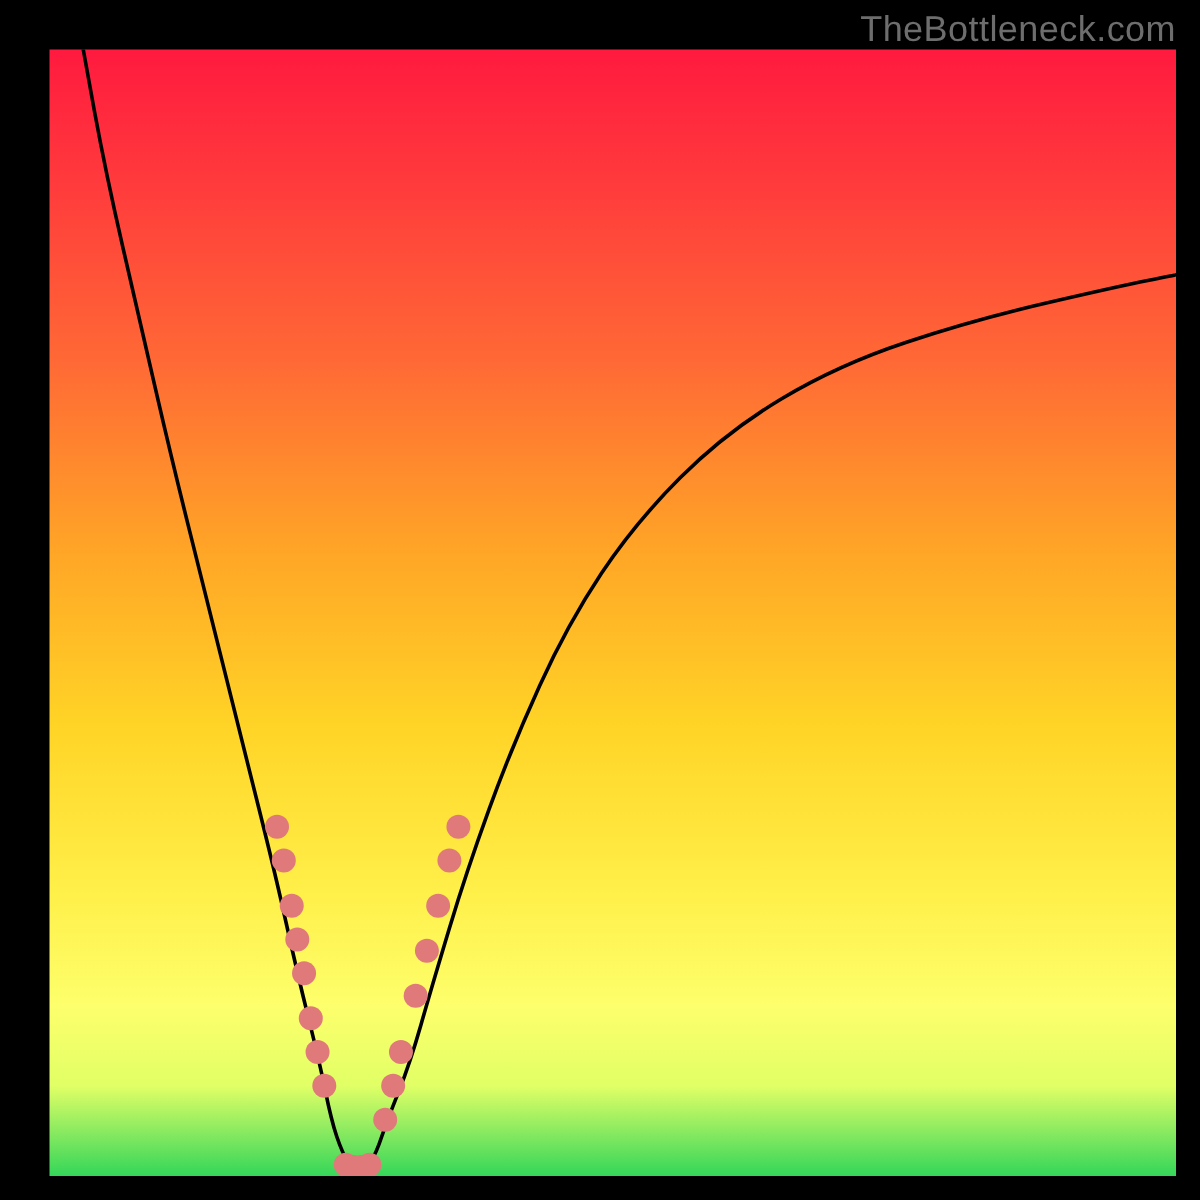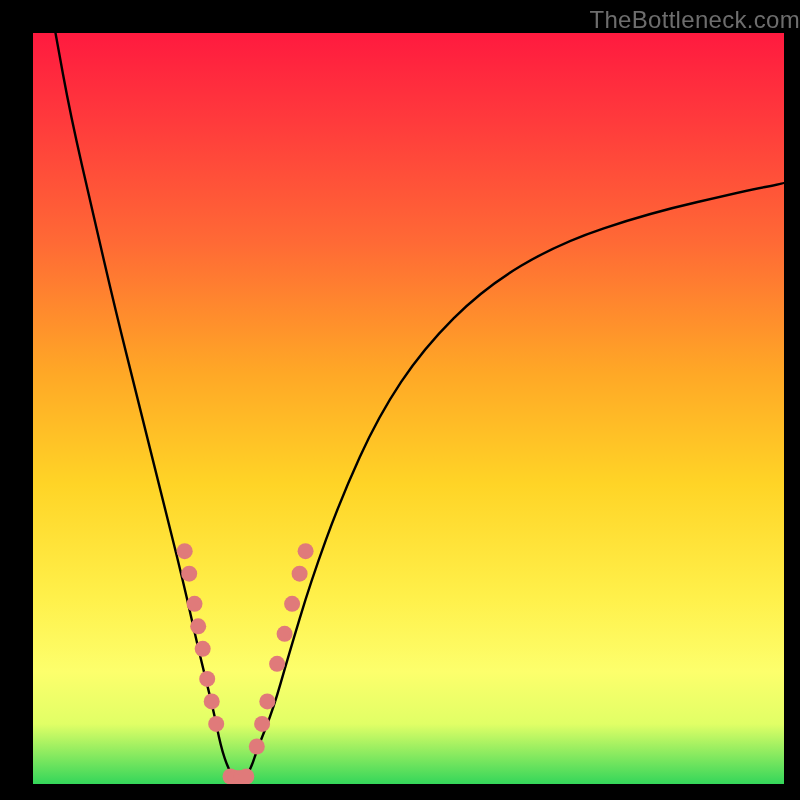--- a/index.html
+++ b/index.html
@@ -24,21 +24,21 @@
       #ffa726 45%,
       #ffd426 60%,
       #fff04a 75%,
       #fdff6c 85%,
       #e1ff66 92%,
       #34d65a 100%);
   }
   .watermark {
     position: absolute;
     top: 6px;
-    right: 0;
+    right: 16px;
     color: #6d6d6d;
     font-size: 24px;
     font-weight: 500;
     letter-spacing: 0.3px;
   }
   svg.plot {
     position: absolute;
     left: 0;
     top: 0;
     width: 751px;

